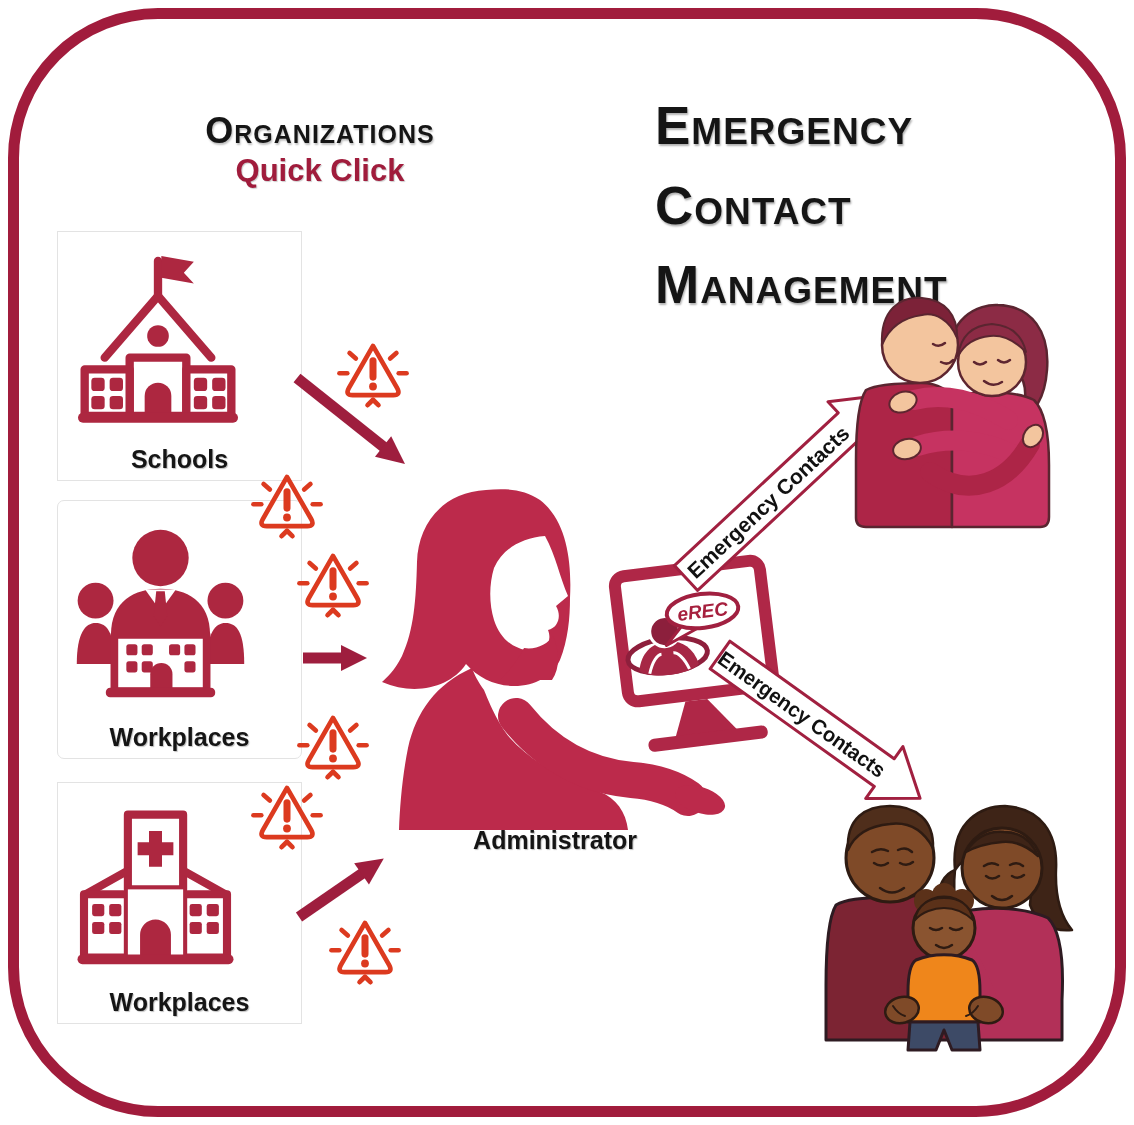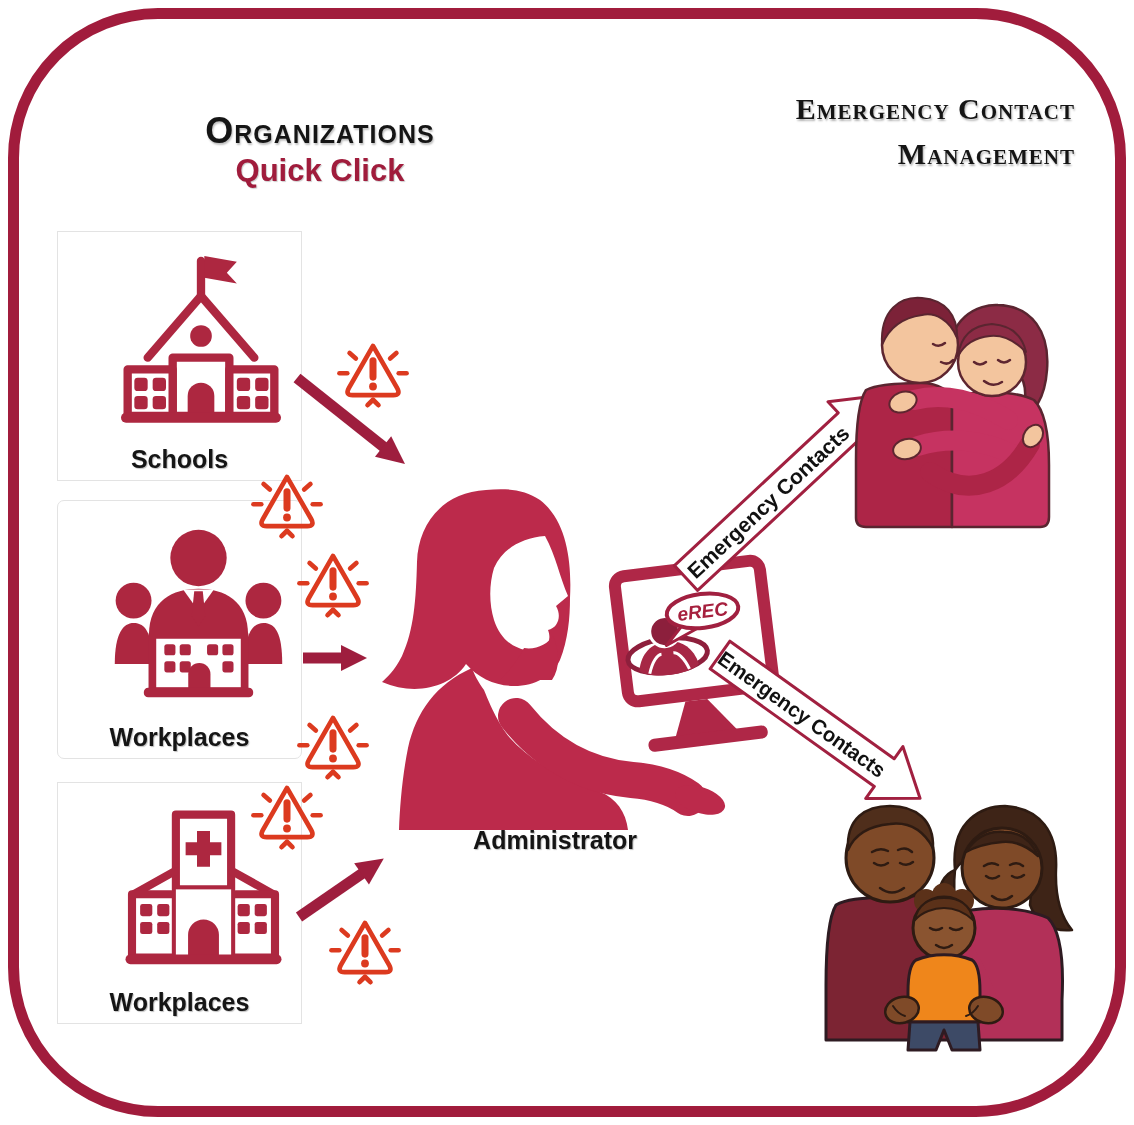--- a/index.html
+++ b/index.html
@@ -5,25 +5,25 @@
   html,body{margin:0;padding:0;background:#000;}
   .canvas{position:relative;width:1134px;height:1125px;background:#ffffff;overflow:hidden;
           font-family:"Liberation Sans",sans-serif;}
   .frame{position:absolute;left:8px;top:8px;right:8px;bottom:8px;
          background:#fff;border:11px solid #A11C3C;border-radius:150px;}
   .org-header{position:absolute;left:130px;top:110px;width:380px;text-align:center;z-index:3;}
   .org-title{font-size:36px;font-weight:bold;color:#151515;font-variant:small-caps;
              letter-spacing:1px;text-shadow:1px 2px 2px rgba(0,0,0,.25);}
   .org-sub{font-size:31px;font-weight:bold;color:#A01C3C;line-height:1.25;
            text-shadow:1px 1px 1px rgba(0,0,0,.2);}
-  .main-title{position:absolute;left:655px;top:86px;width:420px;text-align:right;z-index:3;
-              font-size:30px;font-weight:bold;color:#151515;font-variant:small-caps;
-              letter-spacing:1px;line-height:1.5;text-shadow:1px 2px 2px rgba(0,0,0,.3);font-family:Liberation Serif, serif;}
+  .main-title{position:absolute;left:655px;top:86px;width:420px;text-align:left;z-index:3;
+              font-size:53px;font-weight:bold;color:#151515;font-variant:small-caps;
+              letter-spacing:1px;line-height:1.5;text-shadow:1px 2px 2px rgba(0,0,0,.3);}
   .org-card{position:absolute;left:57px;width:243px;background:#fff;border:1px solid #E3E3E3;
-            z-index:2;display:flex;flex-direction:column;align-items:flex-end;justify-content:flex-start;}
+            z-index:2;display:flex;flex-direction:column;align-items:flex-start;justify-content:flex-start;}
   .card-schools{top:231px;height:248px;}
   .card-workplaces{top:500px;height:257px;border-radius:7px;}
   .card-healthcare{top:782px;height:240px;}
   .org-icon{margin-top:4px;}
   .org-label{position:absolute;bottom:6px;width:100%;text-align:center;
              font-size:25px;font-weight:bold;color:#151515;text-shadow:1px 1px 1px rgba(0,0,0,.25);}
   .admin-label{position:absolute;left:437px;top:826px;width:200px;text-align:right;z-index:4;
                font-size:25px;font-weight:bold;color:#151515;text-shadow:1px 1px 1px rgba(0,0,0,.25);}
   .overlay{position:absolute;left:0;top:0;z-index:5;}
   svg text{font-family:"Liberation Sans",sans-serif;font-weight:bold;}

